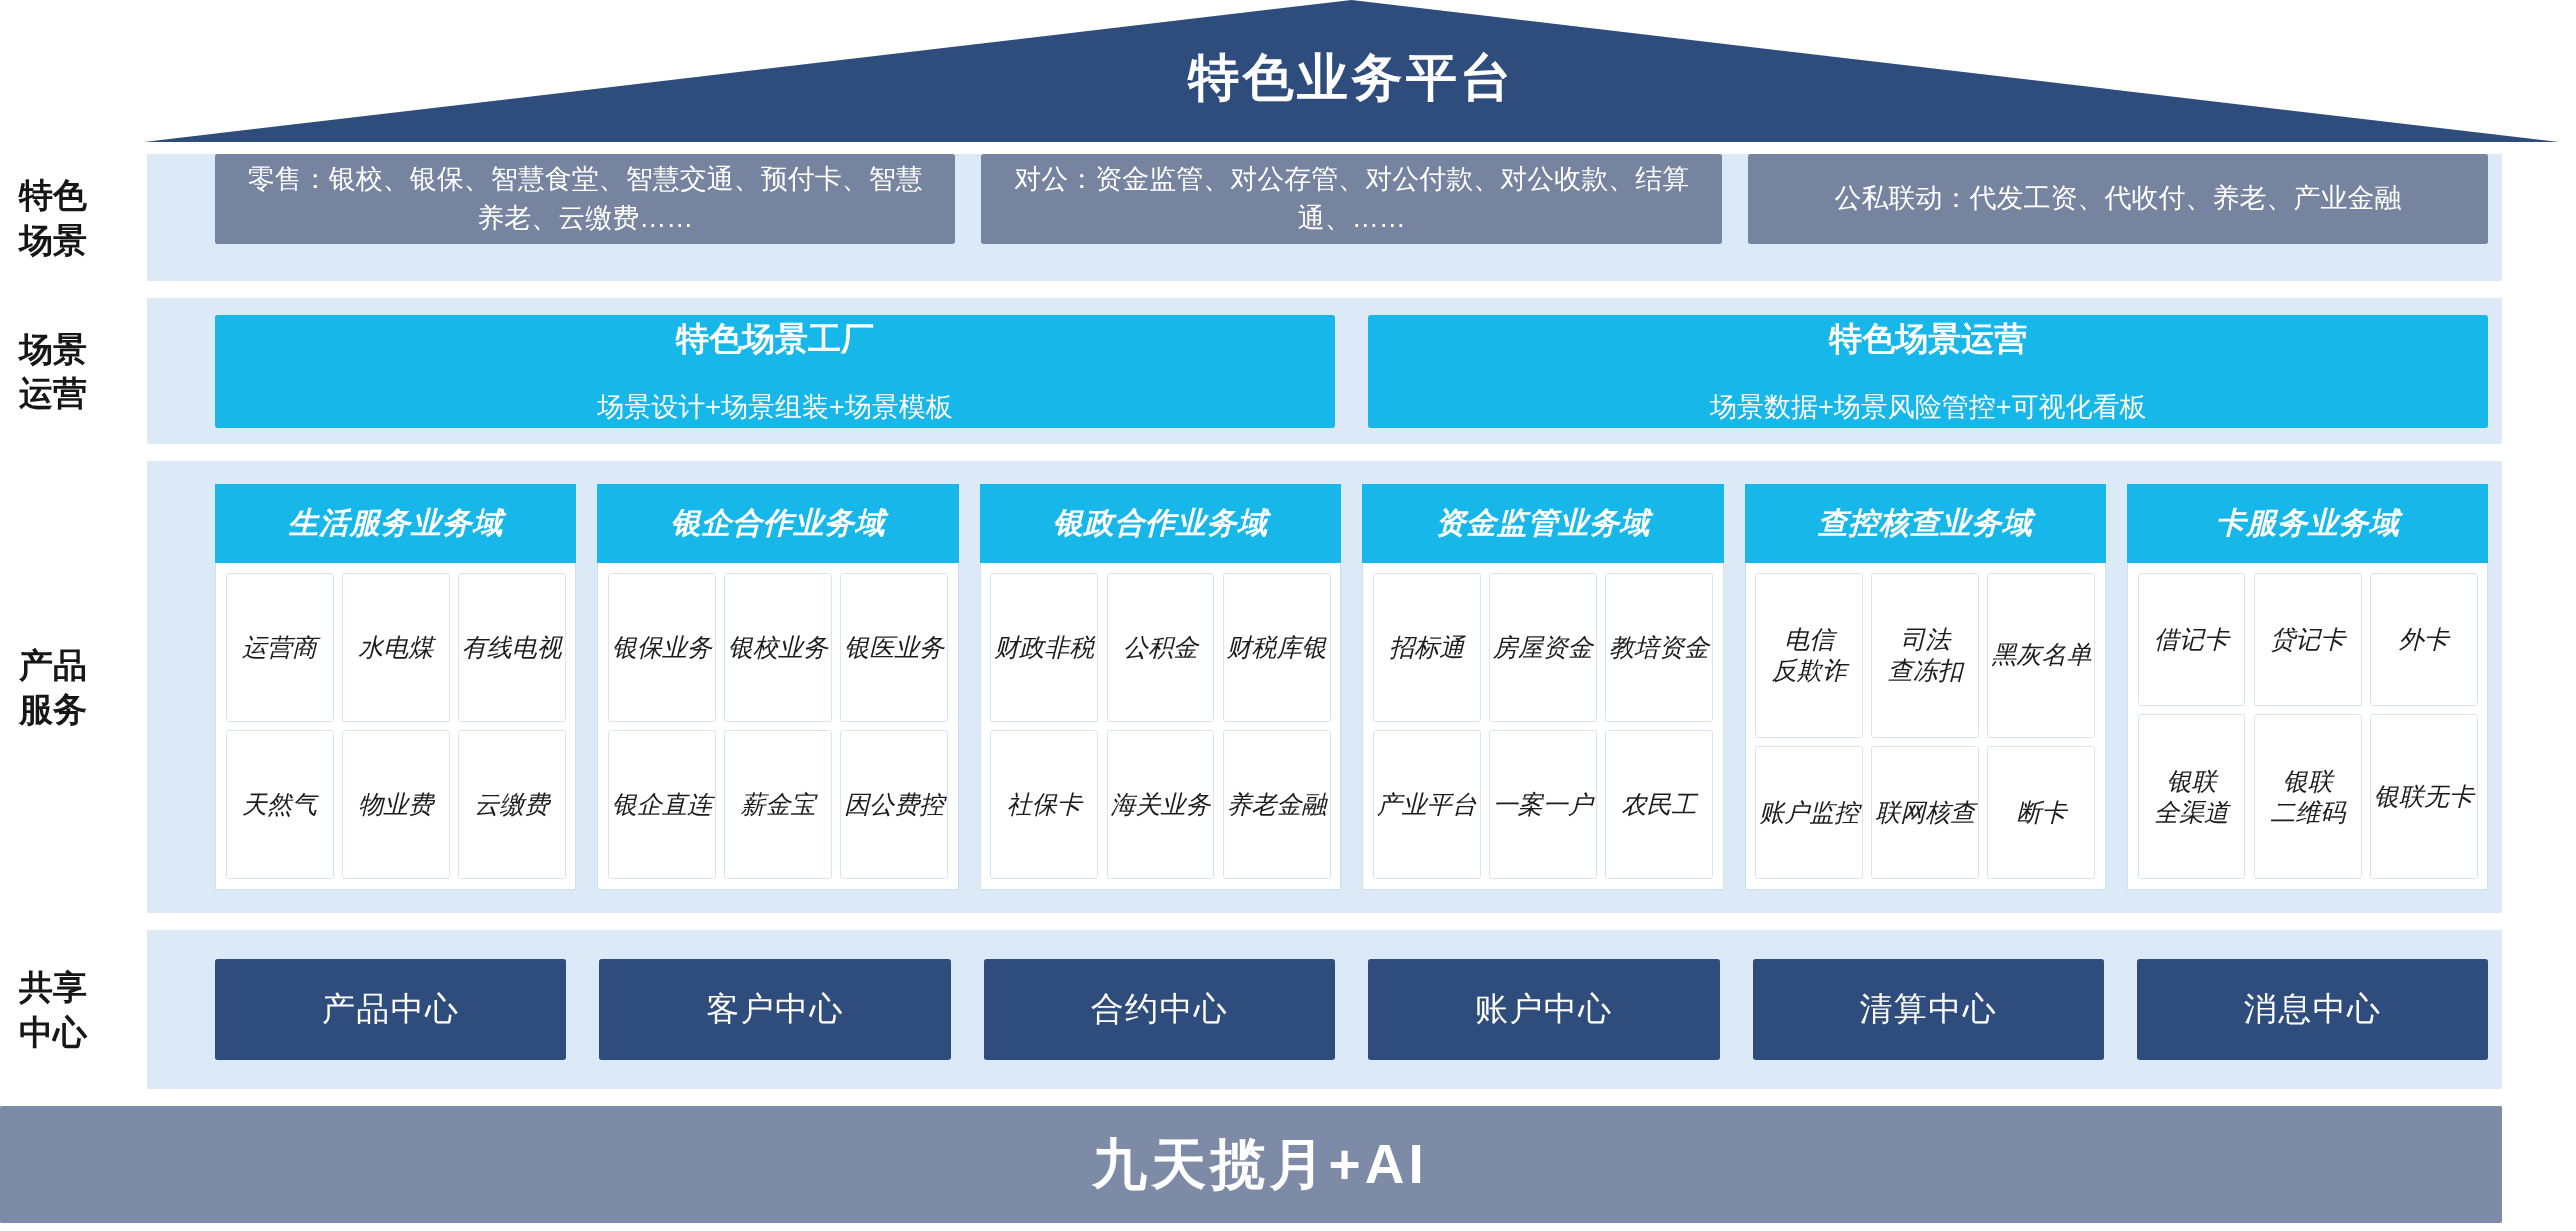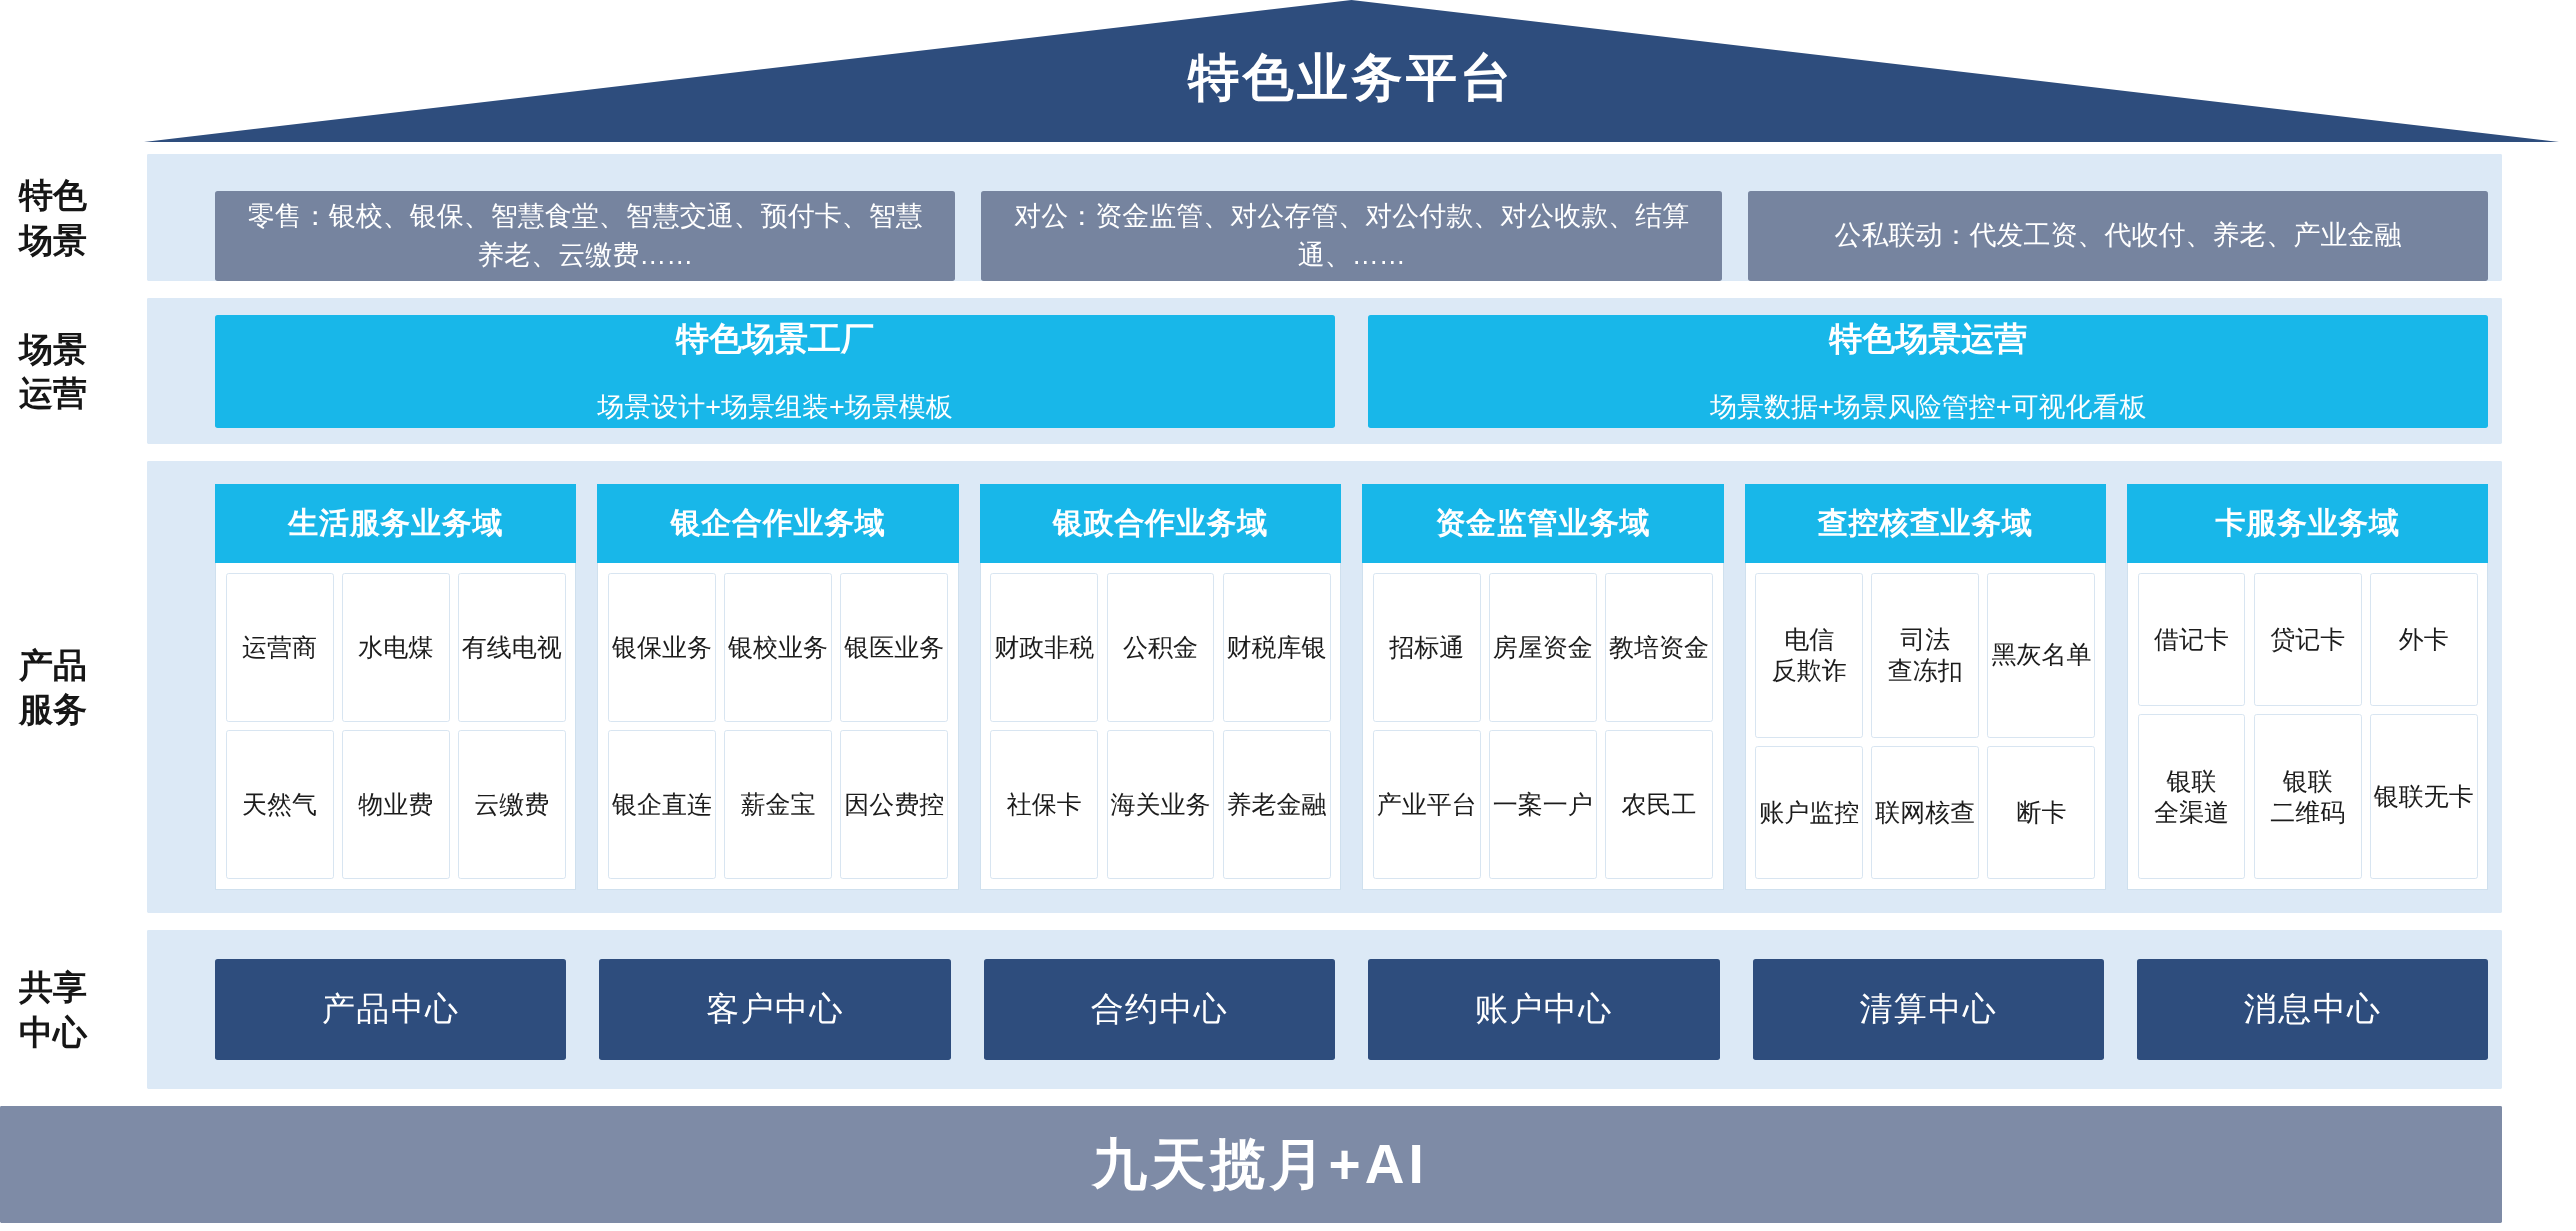--- a/index.html
+++ b/index.html
@@ -18,38 +18,38 @@
   .roof-title { color:#ffffff; font-size:51px; font-weight:bold; letter-spacing:3.4px; }
 
   
   .rows { position:absolute; top:154px; left:0; right:0; display:flex; flex-direction:column; gap:17px; }
   .row { display:flex; }
   .gutter { flex:0 0 147px; display:flex; align-items:center; padding-left:19px; }
   .side-label { font-size:34px; font-weight:bold; color:#161616; width:2em; line-height:1.3; }
   .band { flex:1; background:#DCE9F6; margin-right:74px; border-radius:1.4px; }
 
   
-  .band-scenes { height:127px; display:flex; align-items:flex-end; gap:26px; padding:0 13.7px 0 68px; }
+  .band-scenes { height:127px; display:flex; align-items:flex-start; gap:26px; padding:0 13.7px 0 68px; }
   .scene-box {
     flex:1; background:#76849F; color:#ffffff; height:90px;
     display:flex; align-items:center; justify-content:center; text-align:center;
     font-size:27px; line-height:1.45; padding:0 20.5px; border-radius:2.7px;
   }
 
   
   .band-operation { height:146px; display:flex; align-items:center; gap:33px; padding:0 13.7px 0 68px; }
   .op-box {
     flex:1; background:#18B7E9; color:#ffffff; height:113px; border-radius:2.7px;
     display:flex; flex-direction:column; align-items:center; justify-content:center; gap:27px;
   }
   .op-title { font-size:33px; font-weight:bold; }
   .op-subtitle { font-size:27px; }
 
   
-  .band-products { height:452px; display:flex; gap:21px; padding:23px 13.7px 23px 68px; }
+  .band-products { height:452px; display:flex; gap:21px; padding:23px 13.7px 23px 68px;font-style:italic; }
   .domain { flex:1; display:flex; flex-direction:column; }
   .domain-header {
     background:#18B7E9; color:#ffffff; font-weight:bold; font-size:30px; height:79px;
     display:flex; align-items:center; justify-content:center; letter-spacing:0.7px;
   }
   .domain-body {
     flex:1; background:#ffffff; border:1.4px solid #cfe0ee; border-top:none;
     display:grid; grid-template-columns:1fr 1fr 1fr; gap:8.2px; padding:9.6px;
   }
   .cell {

